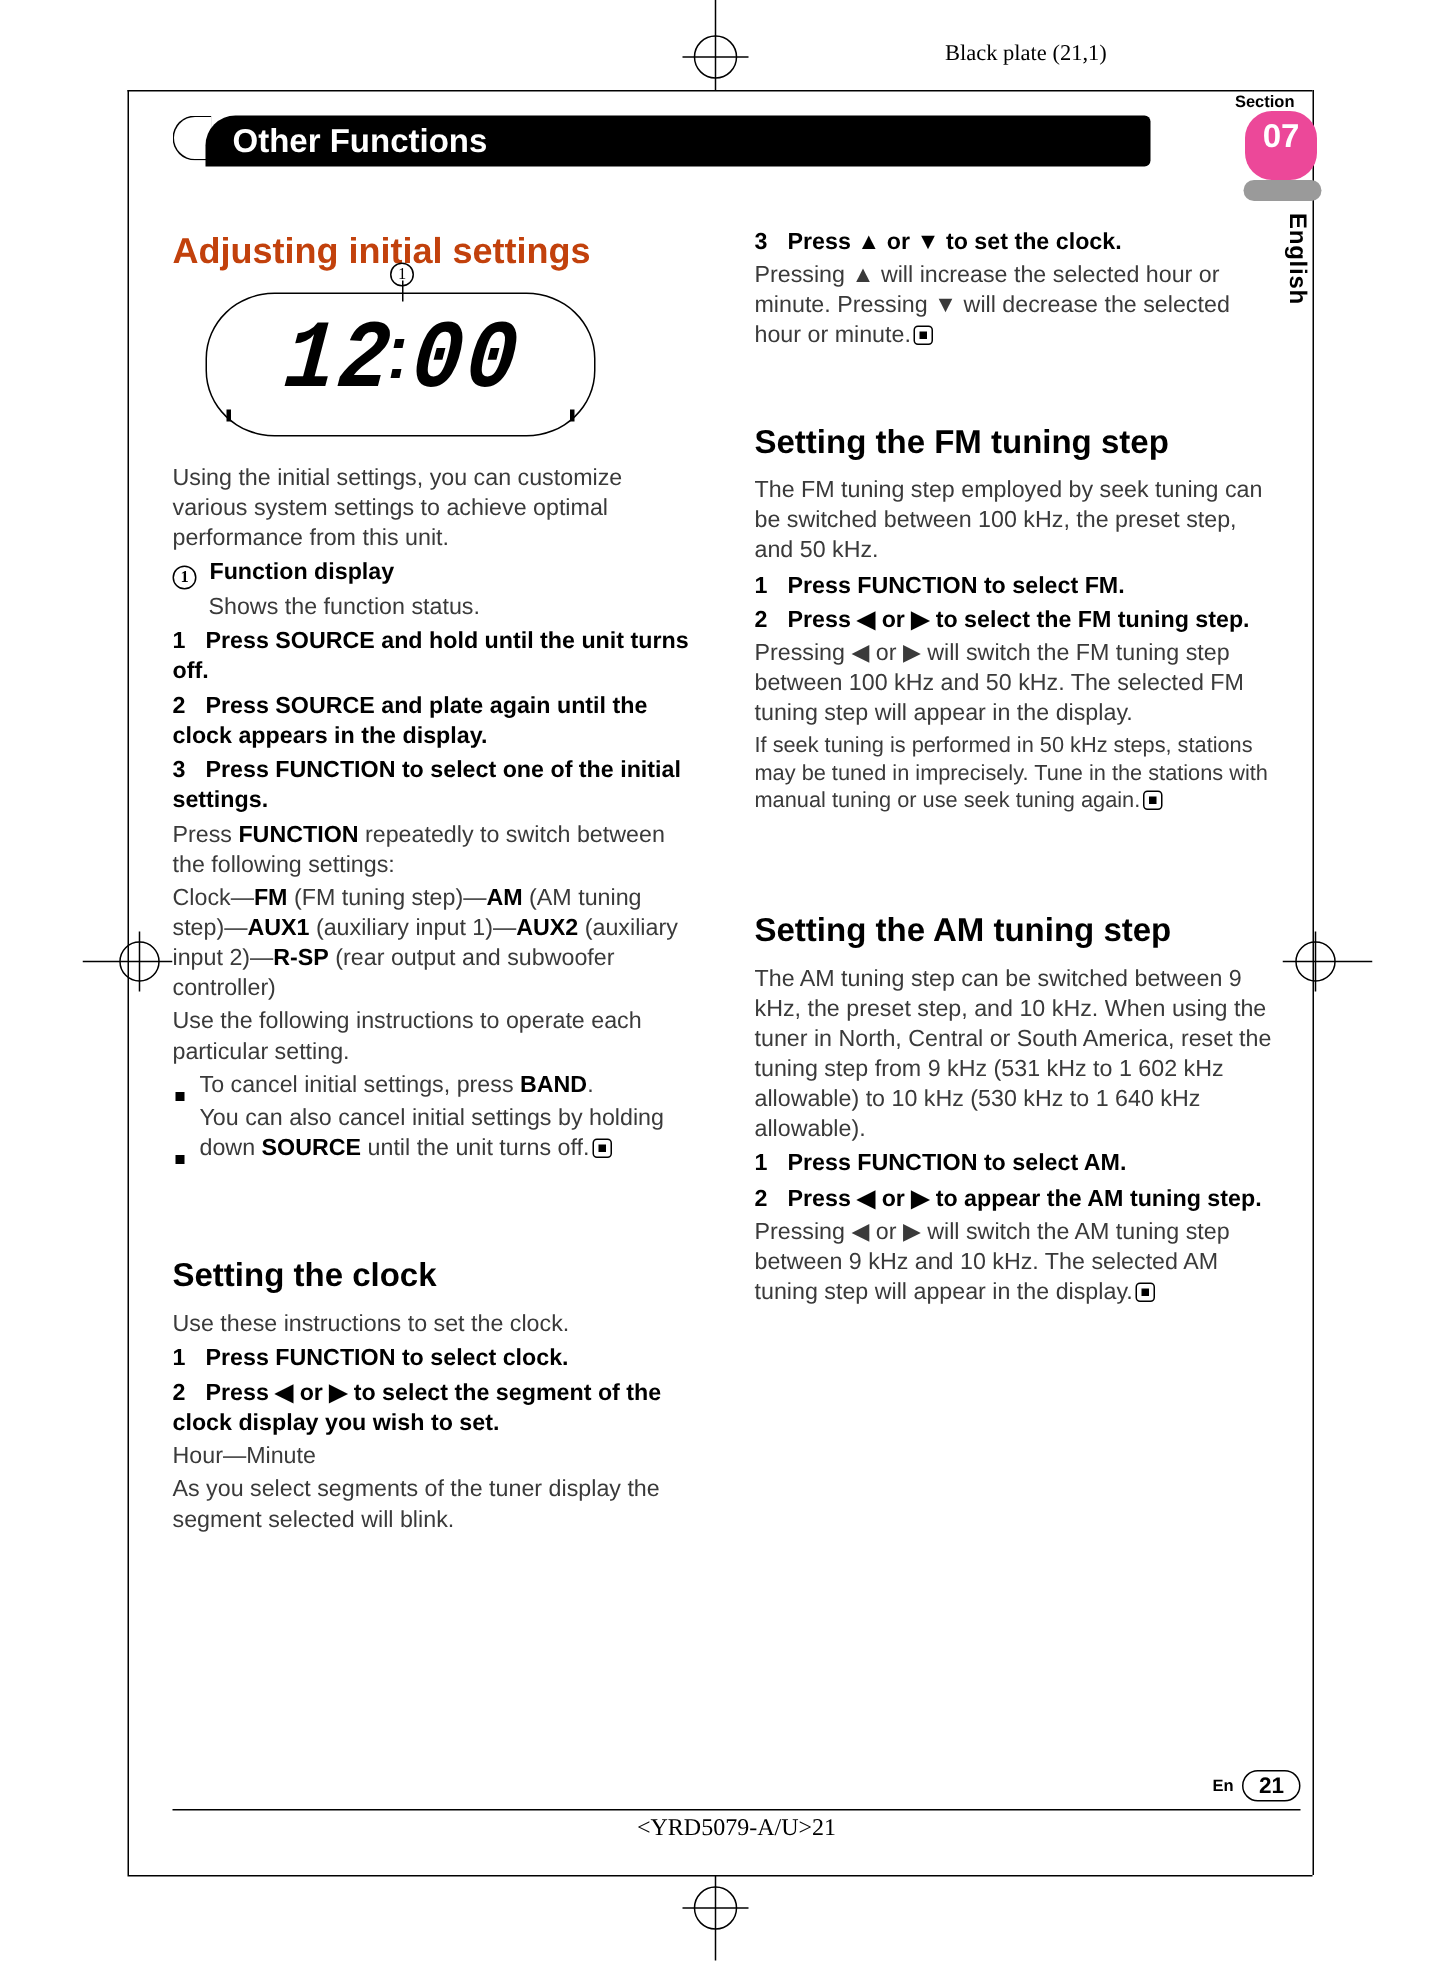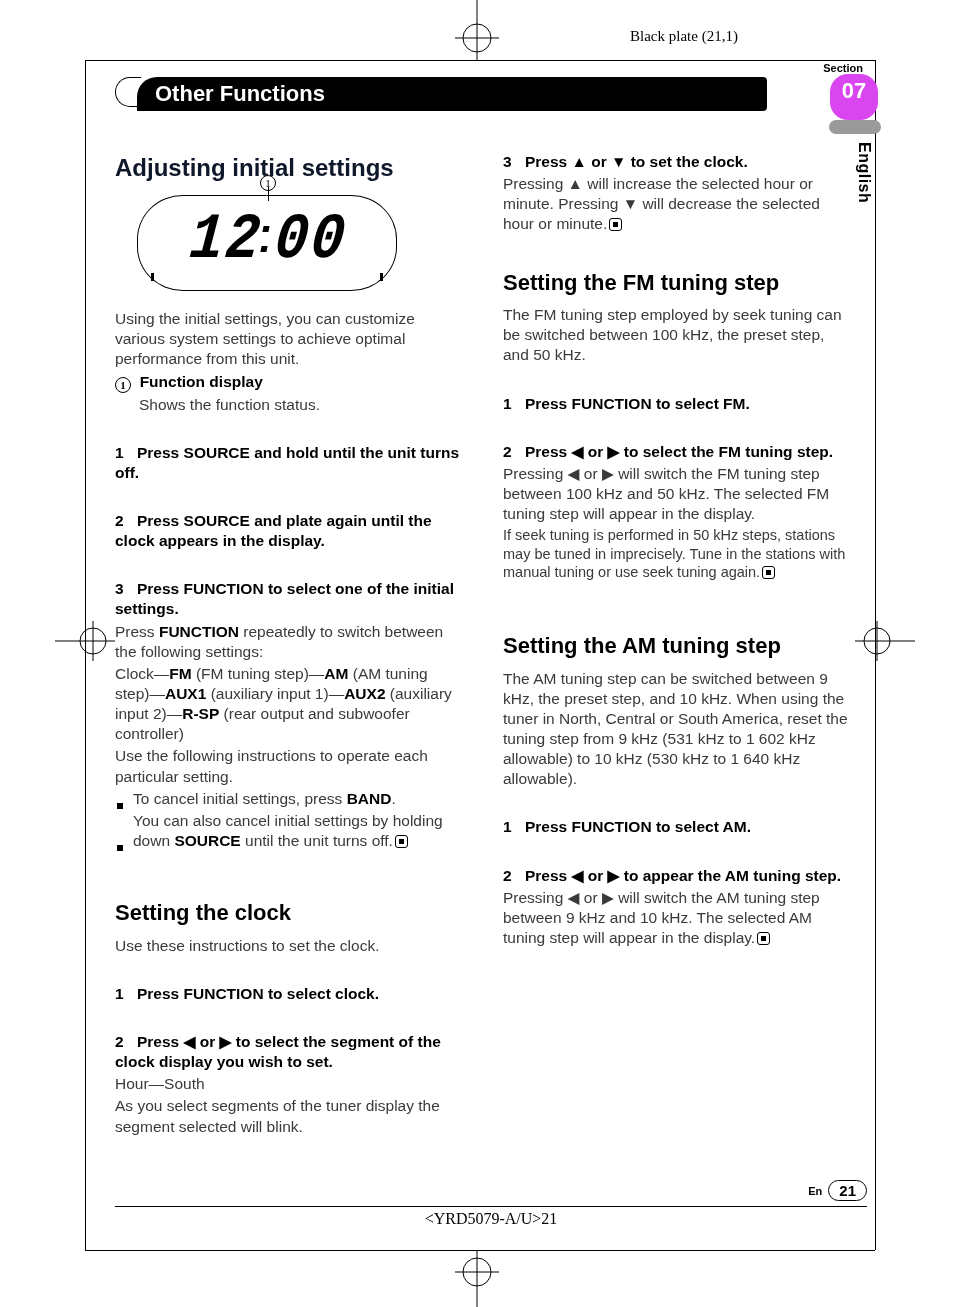--- a/index.html
+++ b/index.html
@@ -65,21 +65,21 @@
   .section-word {
     position: absolute;
     right: 12px; top: -10px;
     font-size: 11px;
     font-weight: bold;
   }
   .section-badge {
     position: absolute;
     right: -3px; top: 2px;
     width: 48px; height: 46px;
-    background: #d946ef;
+    background: #ec4899;
     color: #fff;
     border-radius: 18px;
     text-align: center;
     line-height: 34px;
     font-size: 22px;
     font-weight: bold;
   }
   .lang-tab {
     position: absolute;
     right: -6px; top: 48px;
@@ -101,35 +101,35 @@
   }
   .col {
     width: 350px;
     font-size: 15.5px;
     line-height: 1.30;
     color: #3a3a3a;
   }
   .col h2 {
     font-size: 24px;
     font-weight: 800;
-    color: #0f172a;
+    color: #c2410c;
     margin-bottom: 12px;
   }
   .col h3 {
     font-size: 22px;
     font-weight: 800;
     color: #000;
     margin-bottom: 8px;
-    margin-top: 4px;
+    margin-top: 16px;
   }
   .col p { margin-bottom: 2px; }
   .col .step {
     font-weight: bold;
     color: #000;
-    margin-top: 28px;
+    margin-top: 3px;
   }
   .col .step-num { display: inline-block; width: 22px; }
   .callout-num {
     display: inline-block;
     width: 16px; height: 16px;
     border: 1.2px solid #000;
     border-radius: 50%;
     text-align: center;
     line-height: 15px;
     font-size: 11px;
@@ -366,21 +366,21 @@
       </div>
 
       <div class="spacer-lg"></div>
 
       <h3>Setting the clock</h3>
       <p>Use these instructions to set the clock.</p>
 
       <p class="step"><span class="step-num">1</span><span>Press FUNCTION to select clock.</span></p>
 
       <p class="step"><span class="step-num">2</span><span>Press ◀ or ▶ to select the segment of the clock display you wish to set.</span></p>
-      <p>Hour—South</p>
+      <p>Hour—Minute</p>
       <p>As you select segments of the tuner display the segment selected will blink.</p>
     </div>
 
     <div class="col">
       <p class="step" style="margin-top:0"><span class="step-num">3</span><span>Press ▲ or ▼ to set the clock.</span></p>
       <p><span>Pressing ▲ will increase the selected hour or minute. Pressing ▼ will decrease the selected hour or minute.</span><span class="end-mark"></span></p>
 
       <div class="spacer"></div>
 
       <h3>Setting the FM tuning step</h3>

